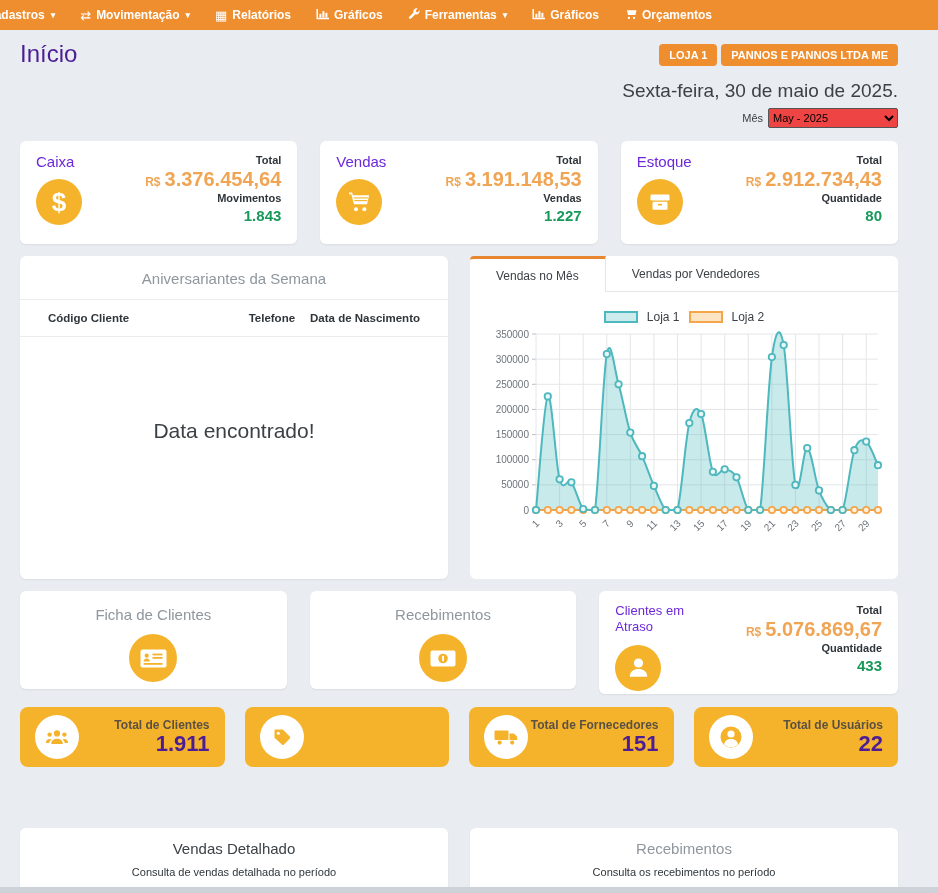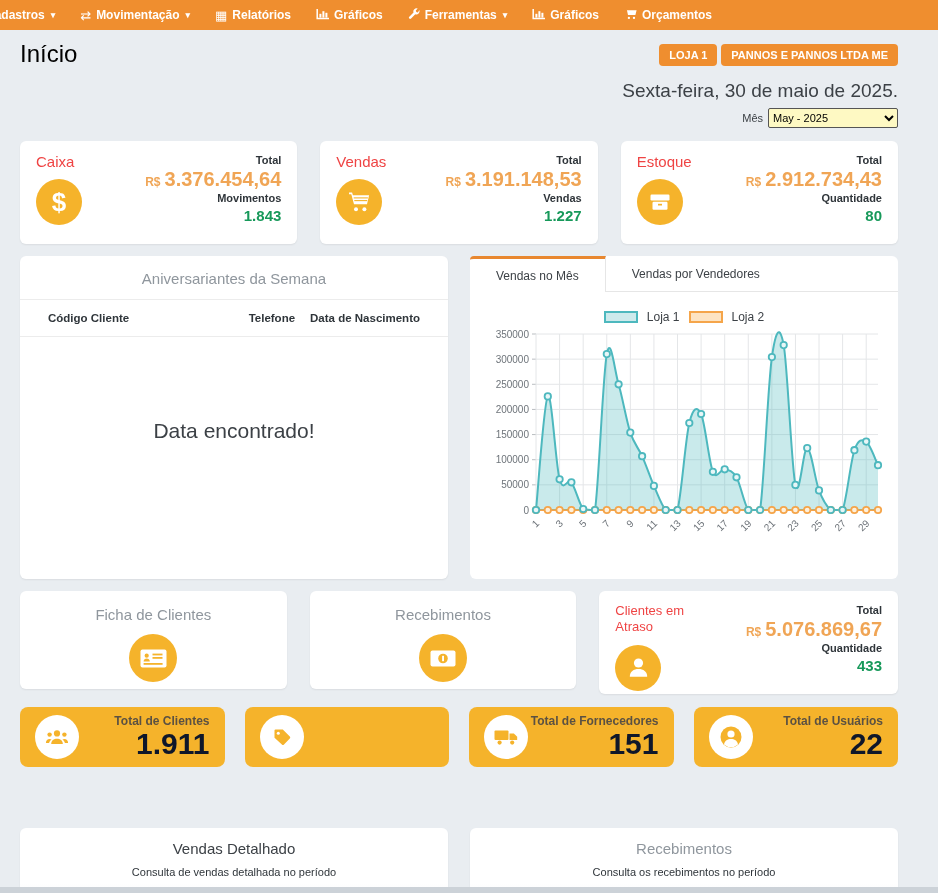--- a/index.html
+++ b/index.html
@@ -19,35 +19,35 @@
   .nav-item {
     color:#fff; font-size:12px; font-weight:700;
     display:flex; align-items:center; gap:5px; cursor:pointer;
   }
   .nav-item:first-child { margin-left:-14px; }
   .nav-glyph { font-size:13px; line-height:1; font-weight:400; }
   .caret { font-size:9px; margin-left:1px; }
   
   .content { padding:0 40px 0 20px; }
   .header-row { display:flex; justify-content:space-between; align-items:flex-start; padding-top:10px; }
-  .page-title { font-size:24px; color:#000000; }
+  .page-title { font-size:24px; color:#4c1d95; }
   .badges { display:flex; gap:4px; margin-top:4px; }
   .badge { background:#ef8e2f; color:#fff; font-size:11px; font-weight:700;
            padding:5px 10px; border-radius:4px; cursor:pointer; }
   .date-line { text-align:right; font-size:19px; color:#3c4146; margin-top:12px; }
   .month-row { display:flex; justify-content:flex-end; align-items:center; gap:5px;
                margin-top:6px; font-size:11px; color:#3c4146; }
   .month-row select { width:130px; height:20px; font-size:11px; border:1px solid #555;
-                      border-radius:2px; background:#fef9c3; font-family:inherit; }
+                      border-radius:2px; background:#ef4444; font-family:inherit; }
   
   .row { display:flex; gap:23px; }
   .card { background:#fff; border-radius:6px; box-shadow:0 1px 2px rgba(0,0,0,.07); }
   .row1 { margin-top:13px; }
   .sum-card { flex:1; height:103px; padding:12px 16px; display:flex; justify-content:space-between; }
-  .sum-title { font-size:15px; color:#ef4444; }
+  .sum-title { font-size:15px; color:#6d28d9; }
   .icon-circle { width:46px; height:46px; border-radius:50%; background:#f5b32b;
                  display:flex; align-items:center; justify-content:center; margin-top:9px; }
   .dollar-glyph { color:#fff; font-size:26px; font-weight:700; }
   .sum-right { display:flex; flex-direction:column; align-items:flex-end; gap:3px; padding-top:1px; }
   .lbl { font-size:11px; font-weight:700; color:#2f353a; }
   .money { color:#f0a555; font-weight:700; font-size:20px; line-height:1; }
   .money .cur { font-size:12px; margin-right:4px; }
   .green { color:#17995a; font-weight:700; font-size:15px; }
   
   .row2 { margin-top:12px; gap:22px; }
@@ -83,21 +83,21 @@
   .overdue { flex:1; height:103px; padding:12px 16px; display:flex; justify-content:space-between; }
   .overdue .sum-title { font-size:13px; max-width:92px; line-height:1.25; }
   
   .row4 { margin-top:13px; gap:20px; }
   .stat-card { flex:1; height:60px; background:#f5b32b; border-radius:8px; display:flex;
                align-items:center; justify-content:space-between; padding:0 15px; }
   .stat-icon { width:44px; height:44px; border-radius:50%; background:#fff;
                display:flex; align-items:center; justify-content:center; }
   .stat-right { display:flex; flex-direction:column; align-items:flex-end; }
   .stat-label { font-size:12px; font-weight:700; color:#5b5142; }
-  .stat-value { font-size:30px; font-weight:700; color:#0f172a; line-height:1.05; }
+  .stat-value { font-size:22px; font-weight:700; color:#4c1d95; line-height:1.05; }
   
   .row5 { margin-top:13px; gap:22px; }
   .report-panel { flex:1; height:100px; border-radius:6px;
                   background:linear-gradient(#ffffff 55%, #eef1f4);
                   box-shadow:0 1px 2px rgba(0,0,0,.07);
                   display:flex; flex-direction:column; align-items:center; justify-content:center; gap:9px;margin-top:48px; }
   .report-title { font-size:15px; }
   .rp-dark { color:#3c4146; }
   .rp-gray { color:#8f969d; }
   .report-desc { font-size:11px; color:#2f353a; }

